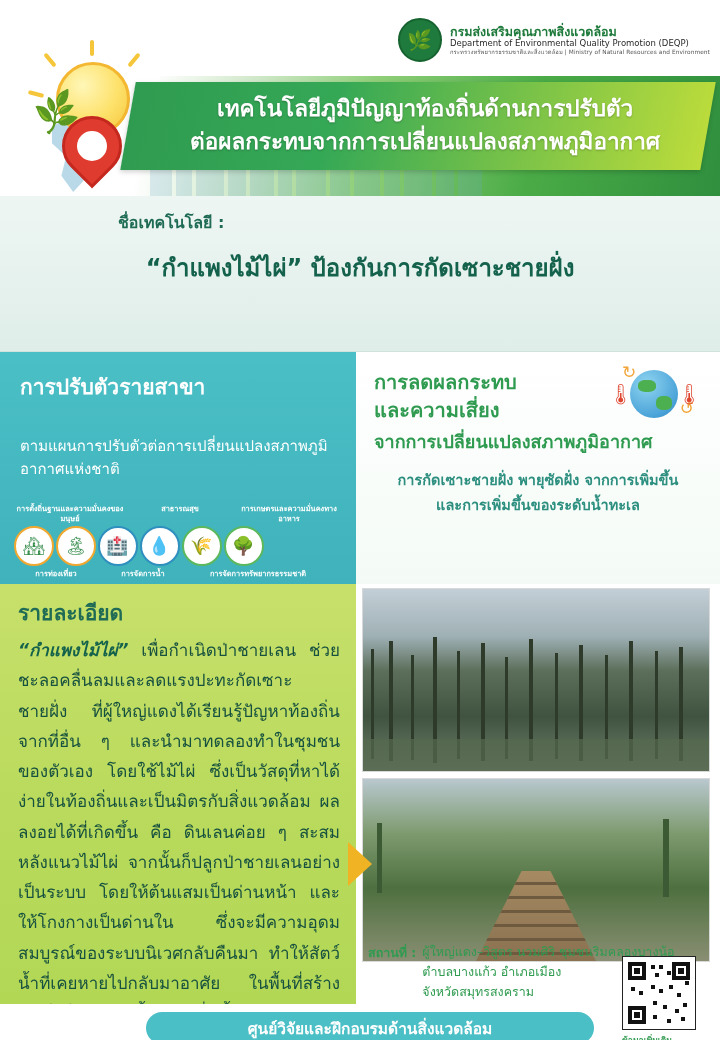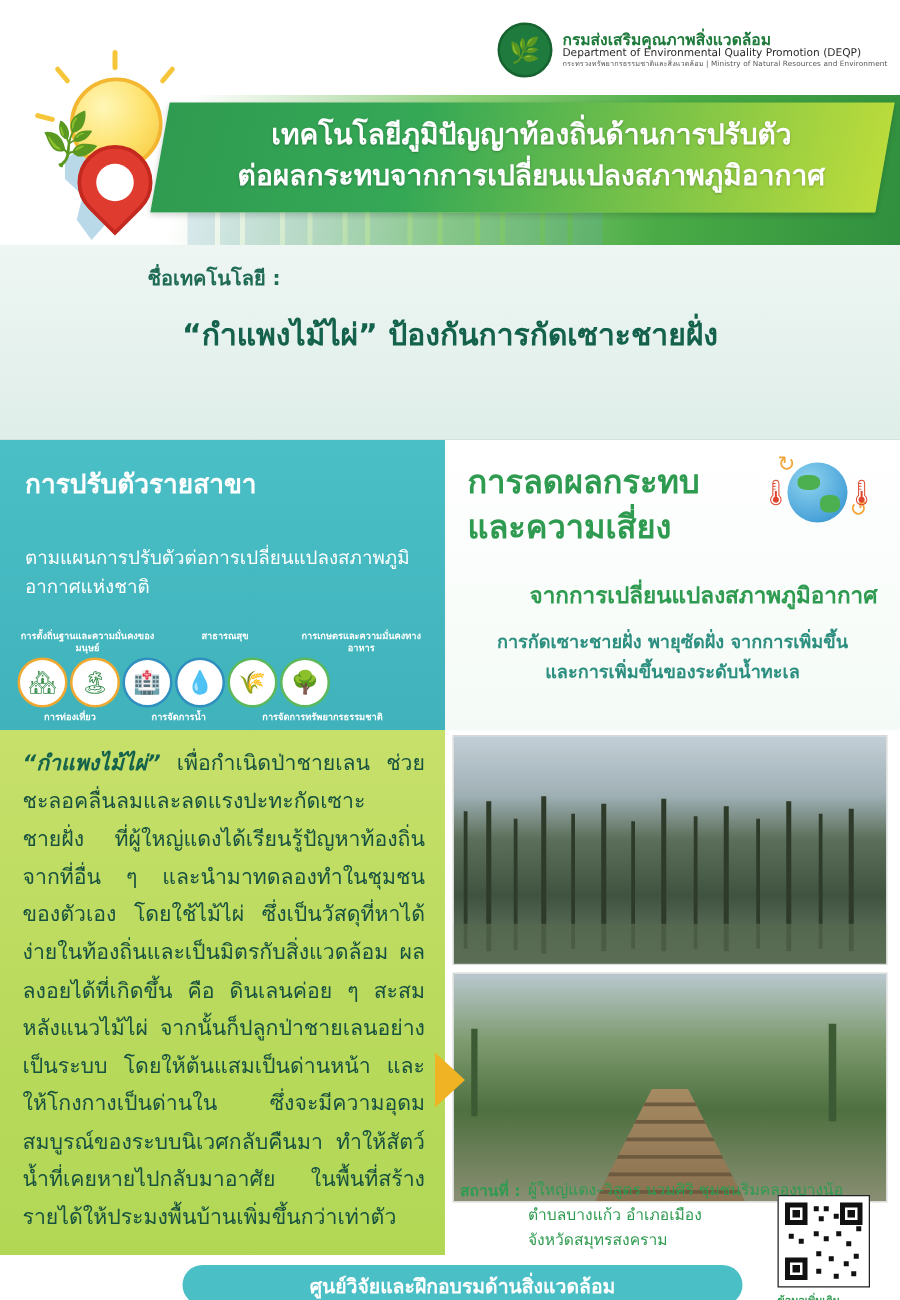--- a/index.html
+++ b/index.html
@@ -133,22 +133,22 @@
     position: relative;
   }
   .mid-left h2 { font-size: 21px; font-weight: bold; margin-bottom: 8px; }
   .mid-left p { font-size: 15px; line-height: 1.55; margin-top: 32px; }
   .mid-right {
     width: 364px;
     background: linear-gradient(180deg, #ffffff 0%, #f4fbf6 100%);
     padding: 16px 18px 8px 18px;
     position: relative;
   }
-  .mid-right h2 { font-size: 26px; font-weight: bold; color: #2f9b50; line-height: 1.4; }
-  .mid-right h3 { font-size: 18px; font-weight: bold; color: #2f9b50; margin-top: 20px; text-align: right; }
+  .mid-right h2 { font-size: 20px; font-weight: bold; color: #2f9b50; line-height: 1.4; }
+  .mid-right h3 { font-size: 18px; font-weight: bold; color: #2f9b50; margin-top: 3px; }
   .mid-right .impact-text {
     margin-top: 12px; font-size: 14.5px; line-height: 1.7;
     color: #2d8f7f; text-align: center; font-weight: bold;
   }
   .globe-badge {
     position: absolute; right: 18px; top: 10px; width: 94px; height: 62px;
   }
   .globe-ball {
     position: absolute; left: 22px; top: 8px; width: 48px; height: 48px; border-radius: 50%;
     background: radial-gradient(circle at 35% 30%, #8fd4f0 0%, #4aa3d8 70%, #2f86bd 100%);
@@ -344,20 +344,21 @@
     <div class="impact-text">
       <div>การกัดเซาะชายฝั่ง พายุซัดฝั่ง จากการเพิ่มขึ้น</div>
       <div>และการเพิ่มขึ้นของระดับน้ำทะเล</div>
     </div>
   </div>
 </div>
 
 <div class="lower">
 
   <div class="detail">
+    <h2>รายละเอียด</h2>
     <p>
       <span class="lead">“กำแพงไม้ไผ่”</span><span> เพื่อกำเนิดป่าชายเลน ช่วยชะลอคลื่นลมและลดแรงปะทะกัดเซาะชายฝั่ง ที่ผู้ใหญ่แดงได้เรียนรู้ปัญหาท้องถิ่นจากที่อื่น ๆ และนำมาทดลองทำในชุมชนของตัวเอง โดยใช้ไม้ไผ่ ซึ่งเป็นวัสดุที่หาได้ง่ายในท้องถิ่นและเป็นมิตรกับสิ่งแวดล้อม ผลลงอยได้ที่เกิดขึ้น คือ ดินเลนค่อย ๆ สะสมหลังแนวไม้ไผ่ จากนั้นก็ปลูกป่าชายเลนอย่างเป็นระบบ โดยให้ต้นแสมเป็นด่านหน้า และให้โกงกางเป็นด่านใน ซึ่งจะมีความอุดมสมบูรณ์ของระบบนิเวศกลับคืนมา ทำให้สัตว์น้ำที่เคยหายไปกลับมาอาศัย ในพื้นที่สร้างรายได้ให้ประมงพื้นบ้านเพิ่มขึ้นกว่าเท่าตัว</span>
     </p>
     <div class="arrow-marker"></div>
   </div>
 
   <div class="photos">
     <div class="photo photo1">
       <div class="mangrove" style="left:8px;top:60px;width:3px;height:110px;"></div>
       <div class="mangrove" style="left:26px;top:52px;width:4px;height:120px;"></div>

